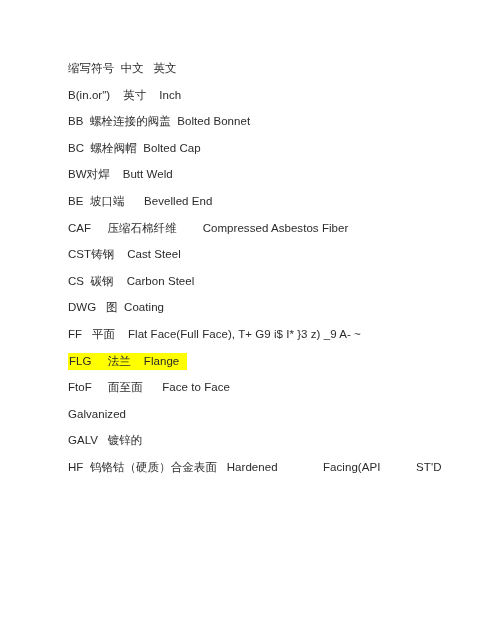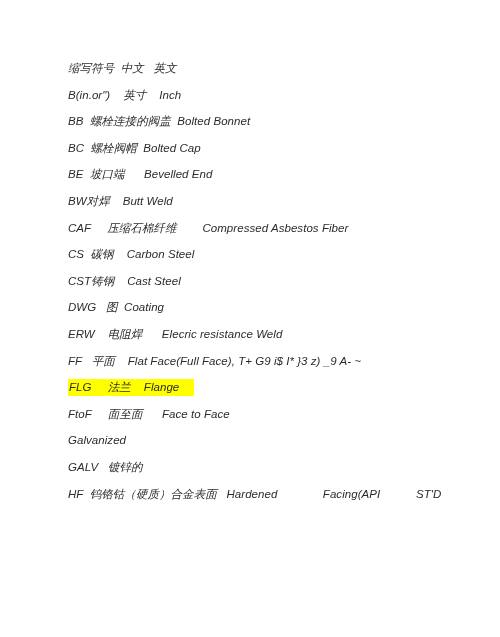--- a/index.html
+++ b/index.html
@@ -14,63 +14,61 @@
     font-family: "Liberation Sans", "DejaVu Sans", sans-serif;
     color: #231f20;
   }
   #page {
     position: relative;
     width: 500px;
     height: 637px;
     background: #ffffff;
     box-sizing: border-box;
     padding: 62px 10px 0 68px;
-    font-style: italic;
   }
   .gloss-list {
     list-style: none;
     margin: 0;
     padding: 0;
   }
   .entry {
     font-size: 11.5px;
     line-height: 13px;
     height: 26.6px;
     white-space: pre;
     color: #2b2b2b;
     letter-spacing: 0.05px;
   }
   .entry .ink {
     display: inline;
     padding: 1px 0 2px 0;
   }
   .entry.is-highlighted .ink {
     background-color: #ffff00;
-    padding: 2px 15px 3px 1px;
+    padding: 2px 8px 3px 1px;
   }
   .entry.is-header {
     color: #2b2b2b;
   }
 </style>
 </head>
 <body>
 
 <div id="page">
   <ul class="gloss-list">
       <li class="entry is-header"><span class="ink">缩写符号  中文   英文</span></li>
       <li class="entry"><span class="ink">B(in.or")    英寸    Inch</span></li>
       <li class="entry"><span class="ink">BB  螺栓连接的阀盖  Bolted Bonnet</span></li>
       <li class="entry"><span class="ink">BC  螺栓阀帽  Bolted Cap</span></li>
+      <li class="entry"><span class="ink">BW对焊    Butt Weld</span></li>
       <li class="entry"><span class="ink">BE  坡口端      Bevelled End</span></li>
-      <li class="entry"><span class="ink">BW对焊    Butt Weld</span></li>
       <li class="entry"><span class="ink">CAF     压缩石棉纤维        Compressed Asbestos Fiber</span></li>
+      <li class="entry"><span class="ink">CST铸钢    Cast Steel</span></li>
       <li class="entry"><span class="ink">CS  碳钢    Carbon Steel</span></li>
-      <li class="entry"><span class="ink">CST铸钢    Cast Steel</span></li>
       <li class="entry"><span class="ink">DWG   图  Coating</span></li>
-      <li class="entry"><span class="ink">ERW    电阻焊      Elecric resistance Weld</span></li>
       <li class="entry"><span class="ink">FF   平面    Flat Face(Full Face), T+ G9 i$ I* }3 z) _9 A- ~</span></li>
       <li class="entry is-highlighted"><span class="ink">FLG     法兰    Flange</span></li>
       <li class="entry"><span class="ink">FtoF     面至面      Face to Face</span></li>
       <li class="entry"><span class="ink">Galvanized</span></li>
       <li class="entry"><span class="ink">GALV   镀锌的</span></li>
       <li class="entry"><span class="ink">HF  钨铬钴（硬质）合金表面   Hardened              Facing(API           ST'D</span></li>
     </ul>
 </div>
 
 </body></html>

